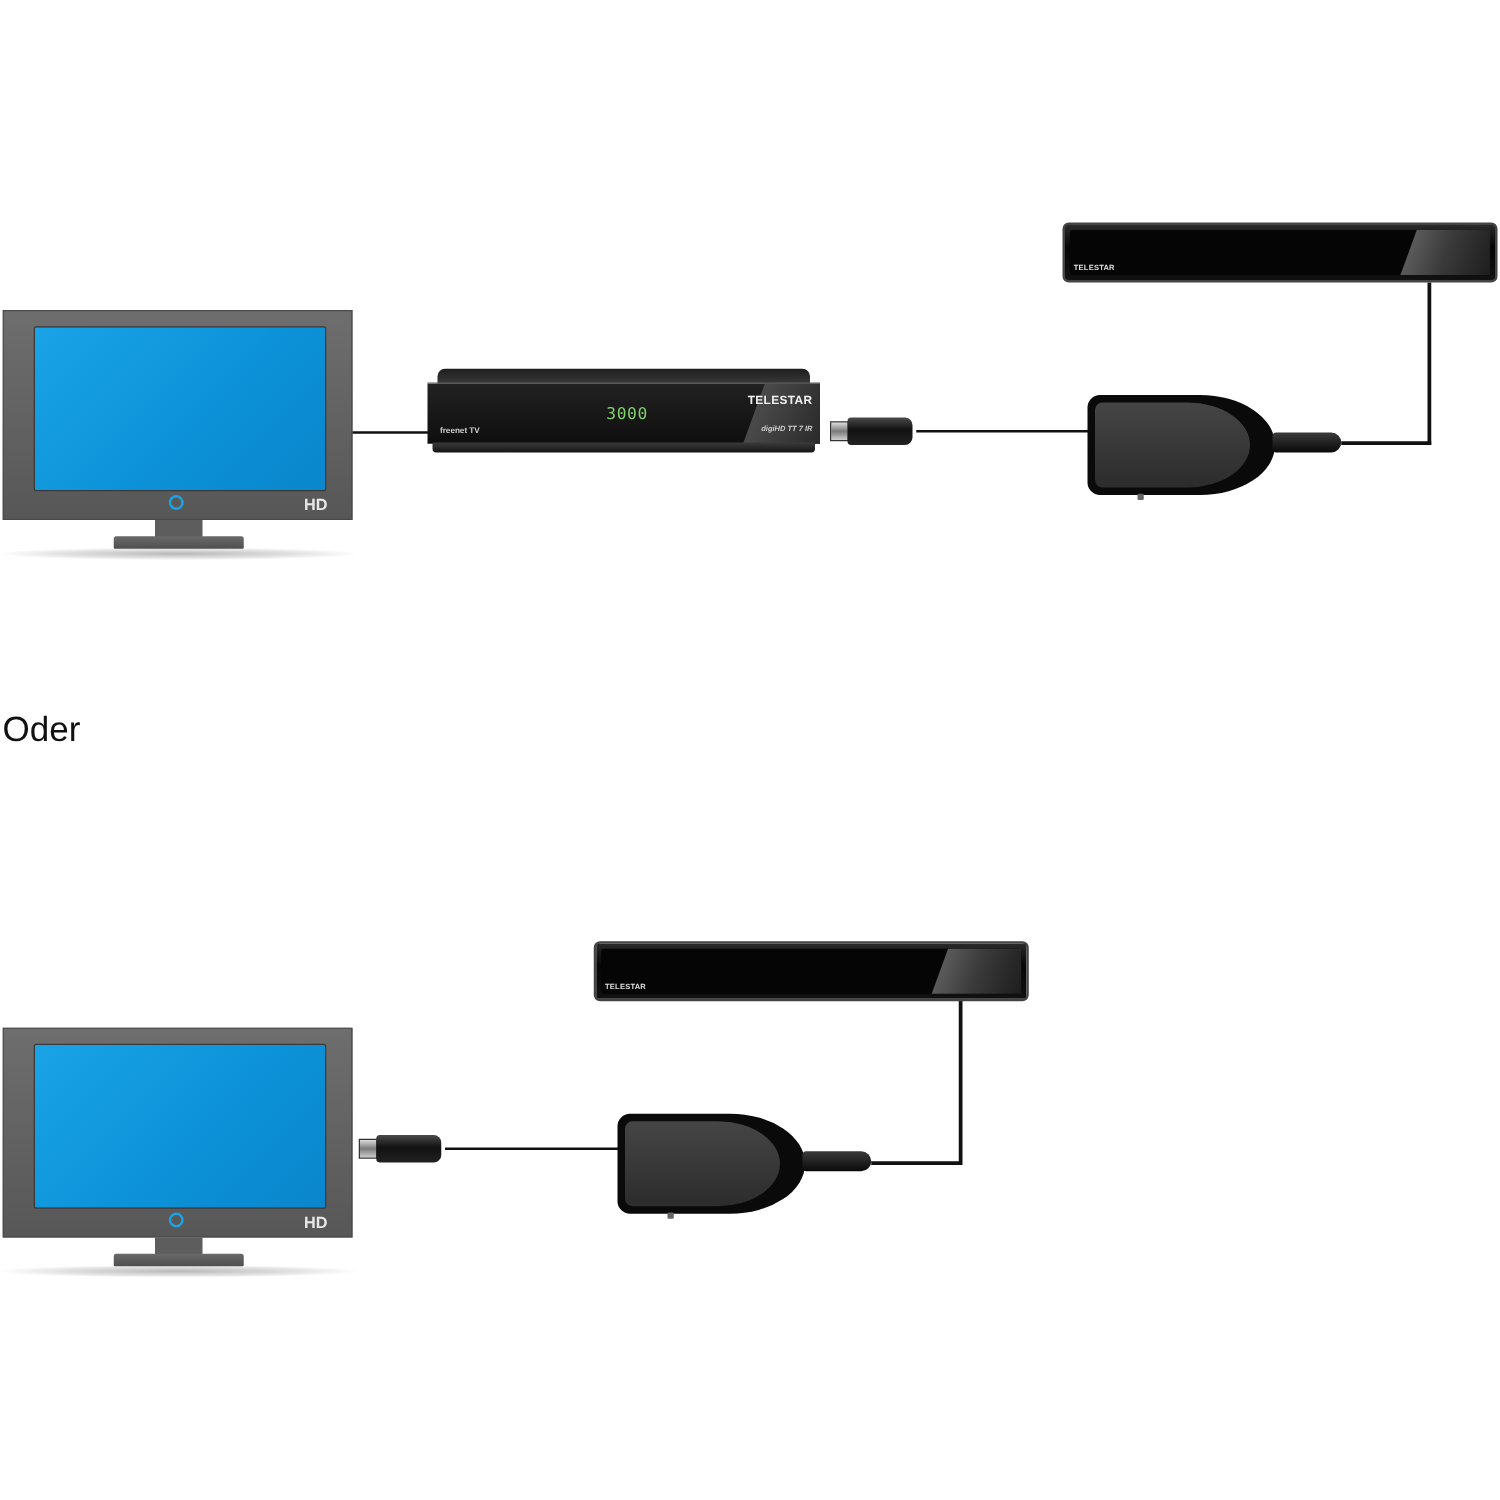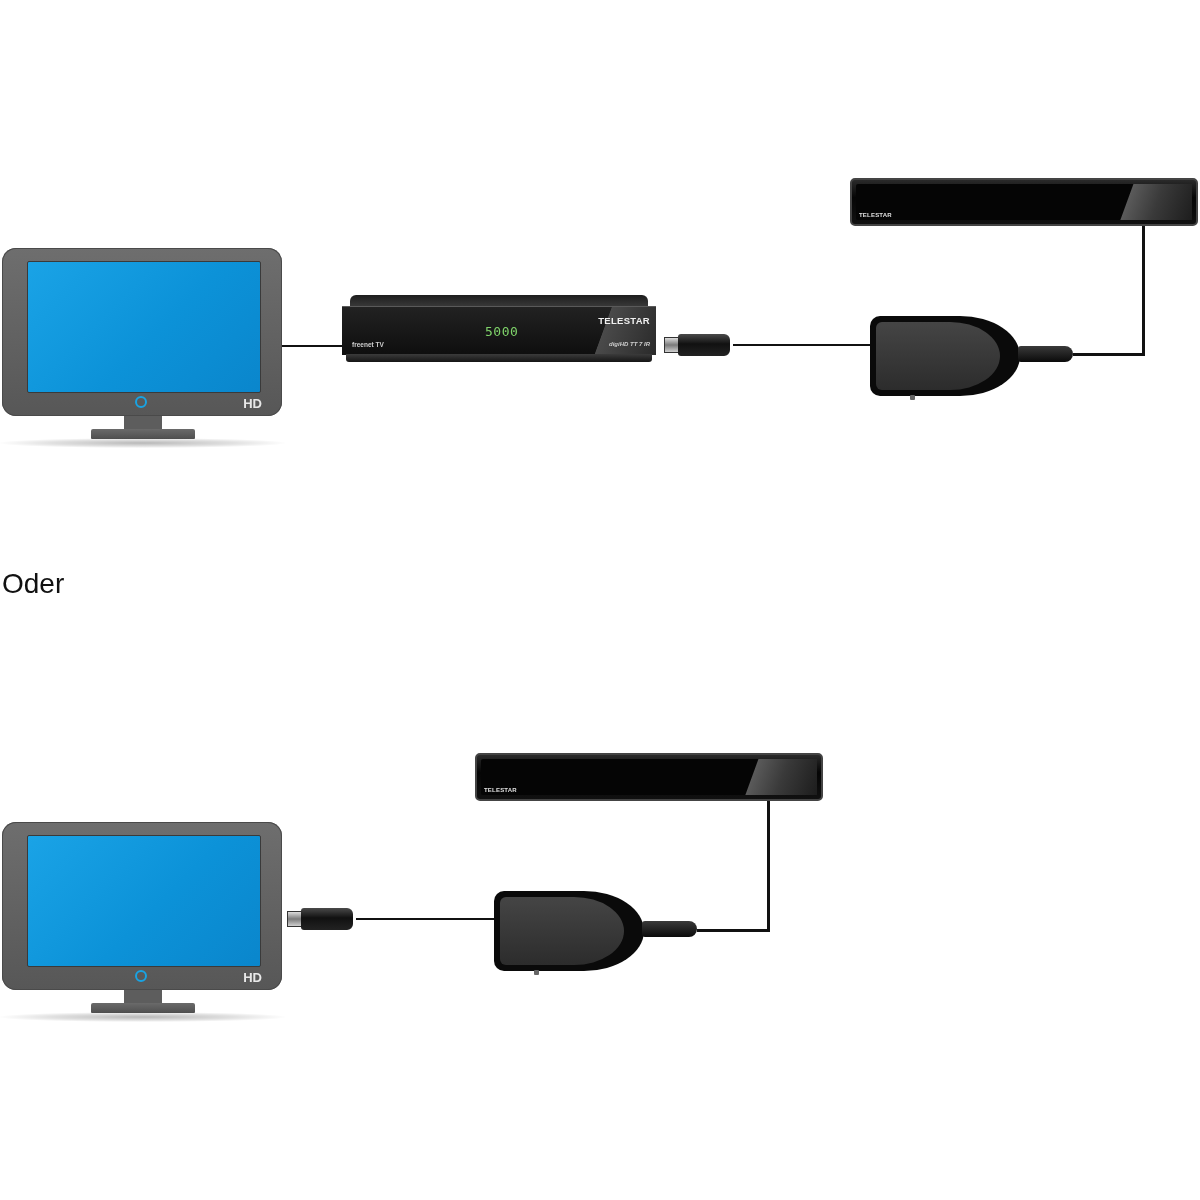--- a/index.html
+++ b/index.html
@@ -1,20 +1,20 @@
 <!DOCTYPE html>
 <html><head>
 <meta charset="utf-8">
 <style>
   html, body { margin:0; padding:0; background:#ffffff; }
   body { width:1200px; height:1200px; position:relative; overflow:hidden; font-family:"DejaVu Sans", sans-serif; }
 
   
   .tv { position:absolute; width:285px; height:200px; }
-  .tv-frame { position:absolute; left:2px; top:0; width:280px; height:168px; background:linear-gradient(#6e6e6e,#575757); border-radius:14px; box-shadow: inset 0 0 0 1px #4a4a4a; }
+  .tv-frame { position:absolute; left:2px; top:0; width:280px; height:168px; background:linear-gradient(#6e6e6e,#575757); border-radius:0; box-shadow: inset 0 0 0 1px #4a4a4a; }
   .tv-screen { position:absolute; left:25px; top:13px; width:232px; height:130px; background:linear-gradient(135deg,#1aa3e6 0%,#0c92d8 55%,#0a86cc 100%); border:1px solid #3a3a3a; border-radius:2px; }
   .tv-power { position:absolute; left:133px; top:148px; width:12px; height:12px; border:2px solid #19a3e3; border-radius:50%; box-sizing:border-box; }
   .tv-hd { position:absolute; right:20px; top:148px; color:#e8e8e8; font-weight:bold; font-size:13px; font-family:"Liberation Sans", sans-serif; }
   .tv-neck { position:absolute; left:124px; top:168px; width:38px; height:14px; background:#5d5d5d; }
   .tv-base { position:absolute; left:91px; top:181px; width:104px; height:10px; background:linear-gradient(#6a6a6a,#4f4f4f); border-radius:2px 2px 1px 1px; }
   .tv-shadow { position:absolute; left:0; top:190px; width:285px; height:10px; background:radial-gradient(ellipse at center, rgba(0,0,0,0.28) 0%, rgba(0,0,0,0.12) 45%, rgba(0,0,0,0) 72%); }
 
   
   .receiver { position:absolute; left:342px; top:295px; width:314px; height:72px; }
   .rcv-top { position:absolute; left:8px; top:0; width:298px; height:12px; background:linear-gradient(#1d1d1d,#3a3a3a); border-radius:6px 6px 0 0; }
@@ -65,21 +65,21 @@
     <div class="tv-shadow"></div>
   </div>
 
   <div class="cable" style="left:282px; top:345px; width:62px; height:2px;"></div>
 
   <div class="receiver">
     <div class="rcv-top"></div>
     <div class="rcv-body">
       <div class="rcv-gloss"></div>
       <div class="rcv-brand">TELESTAR</div>
-      <div class="rcv-display">5000</div>
+      <div class="rcv-display">3000</div>
       <div class="rcv-left">freenet TV</div>
       <div class="rcv-right">digiHD TT 7 IR</div>
     </div>
     <div class="rcv-bottom"></div>
   </div>
 
   <div class="coax" style="left:664px; top:334px;">
     <div class="coax-metal"></div>
     <div class="coax-body"></div>
   </div>

